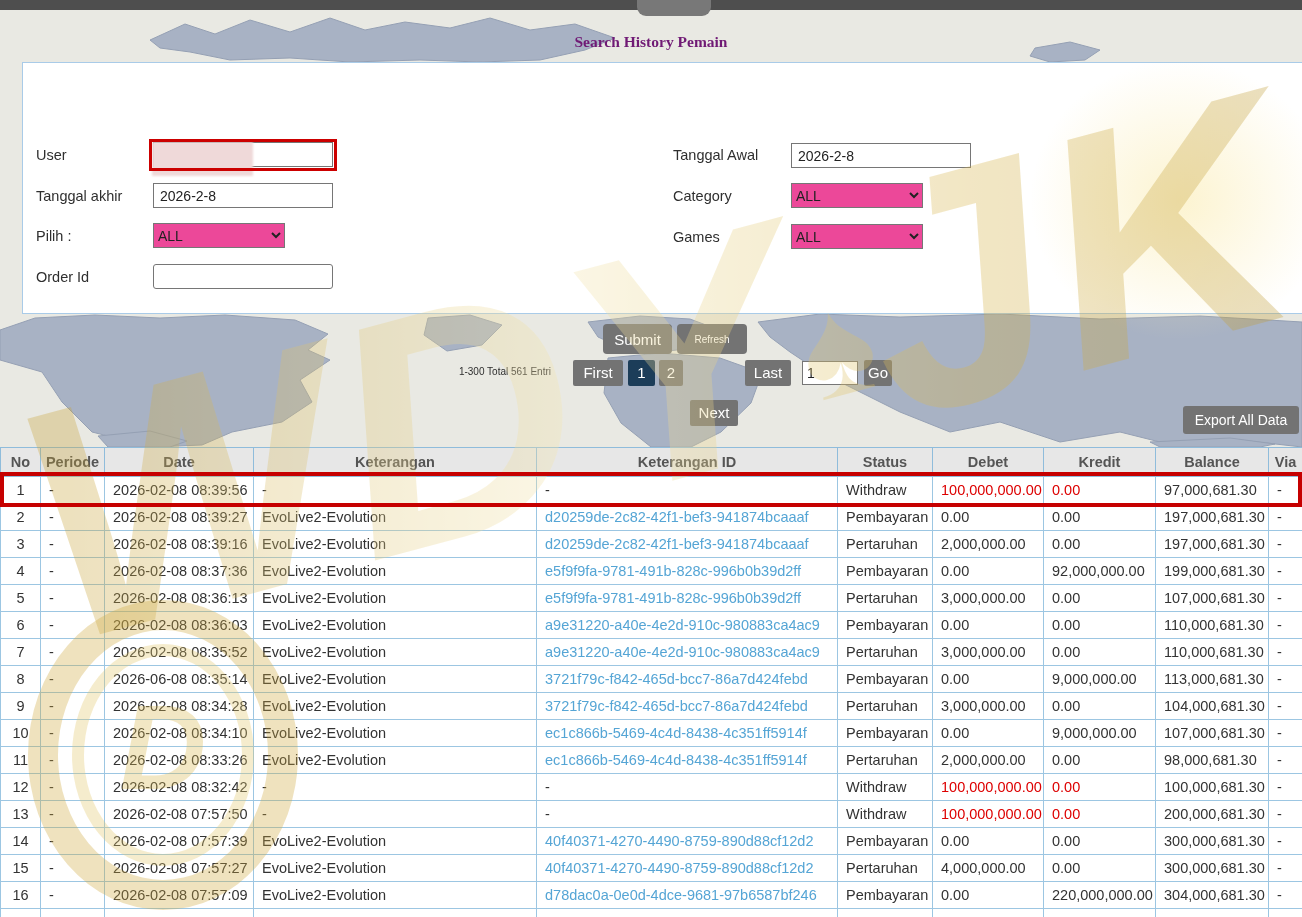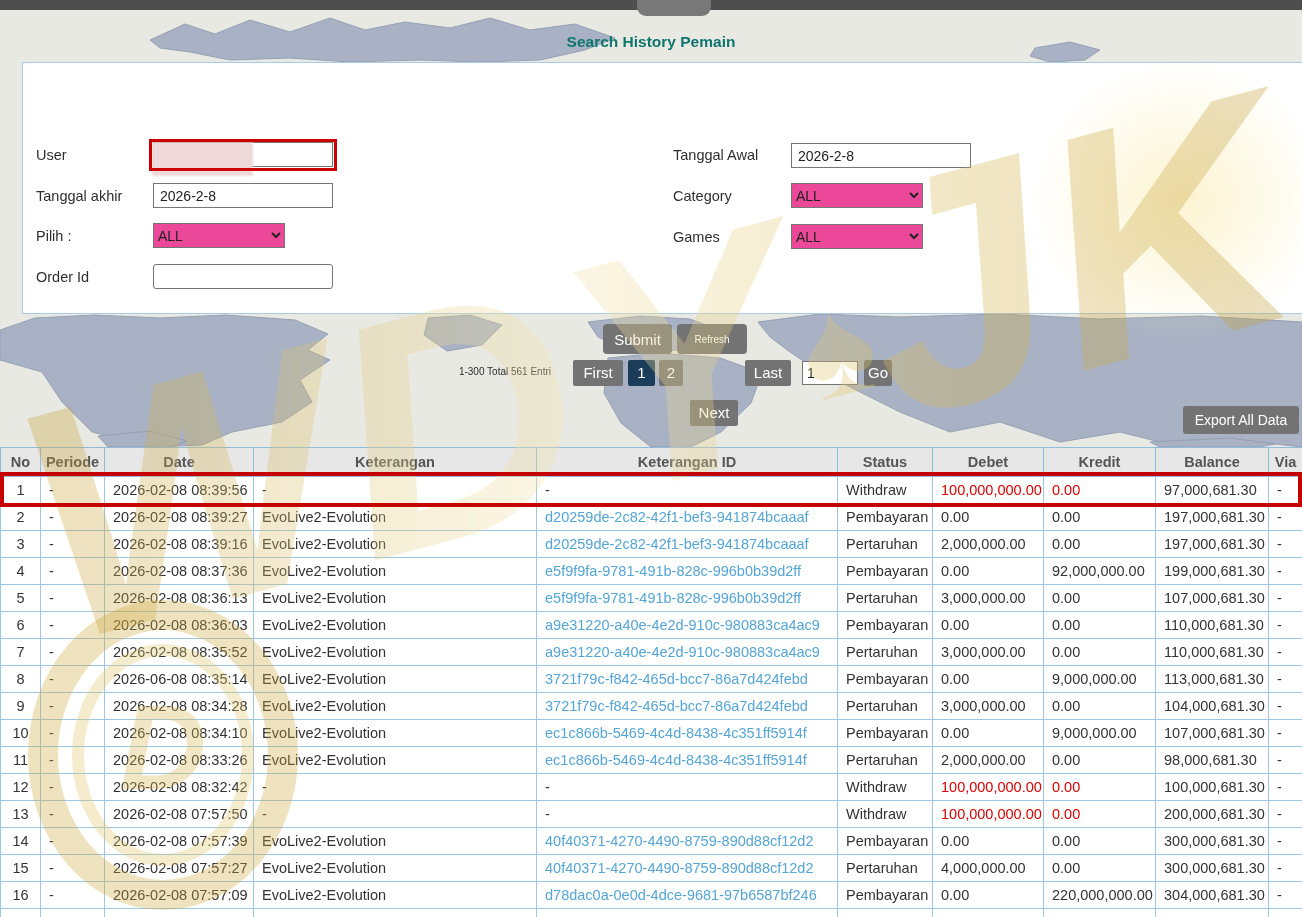--- a/index.html
+++ b/index.html
@@ -7,21 +7,21 @@
   body { font-family:"Liberation Sans", sans-serif; }
   .page { position:relative; width:1302px; height:917px; overflow:hidden; background:#e9e9e3; }
 
   
   .top-bar { position:absolute; left:0; top:0; width:1302px; height:10px; background:#4e4e4e; z-index:5; }
   .top-notch { position:absolute; left:637px; top:0; width:74px; height:16px; background:#787878; border-radius:0 0 9px 9px; z-index:6; }
 
   
   .map-svg { position:absolute; left:0; top:4px; z-index:1; }
 
-  .page-title { position:absolute; left:0; top:33px; width:1302px; text-align:center; font-size:15.5px; font-weight:bold; color:#0f766e; z-index:10; }
+  .page-title { position:absolute; left:0; top:33px; width:1302px; text-align:center; font-size:15.5px; font-weight:bold; color:#701a75; z-index:10;font-family:Liberation Serif, serif; }
 
   
   .form-panel { position:absolute; left:5px; top:62px; width:1292px; height:252px; background:#ffffff; border:1px solid #a9cbe8; z-index:8;margin-left:17px; }
   .f-label { position:absolute; font-size:14.5px; color:#2f2f2f; z-index:12; }
   .f-input { position:absolute; height:25px; border:1px solid #767676; background:#fff; font-size:14px; color:#222; padding:0 6px; font-family:"Liberation Sans", sans-serif; z-index:12; }
   .f-select { position:absolute; height:25px; width:132px; border:1px solid #767676; background:#ec4899; font-size:14px; color:#222; font-family:"Liberation Sans", sans-serif; z-index:12; }
   .redact { position:absolute; left:129px; top:79px; width:101px; height:34px; background:#efd9d9; filter:blur(1px); z-index:14; }
   .user-red-box { position:absolute; left:126px; top:76px; width:188px; height:32px; border:3px solid #cc0000; z-index:20; pointer-events:none; }
 
   .btn { position:absolute; background:#737373; color:#fff; text-align:center; border:none; cursor:pointer; font-family:"Liberation Sans", sans-serif; z-index:12; }

